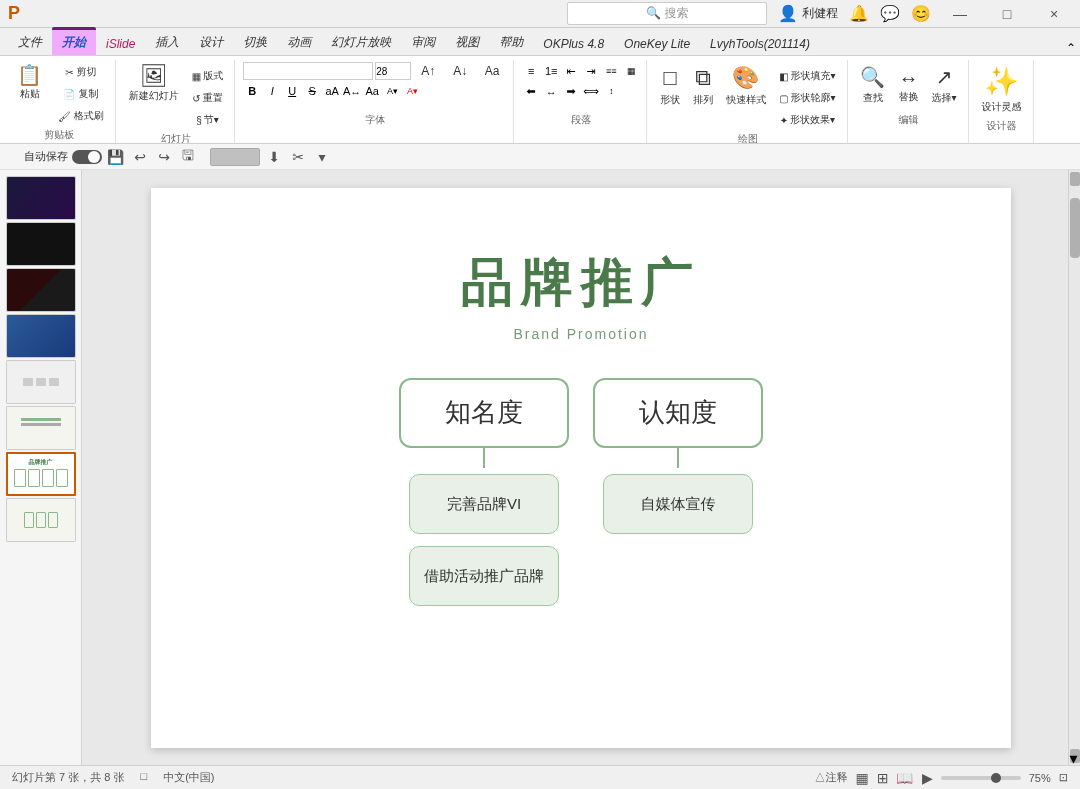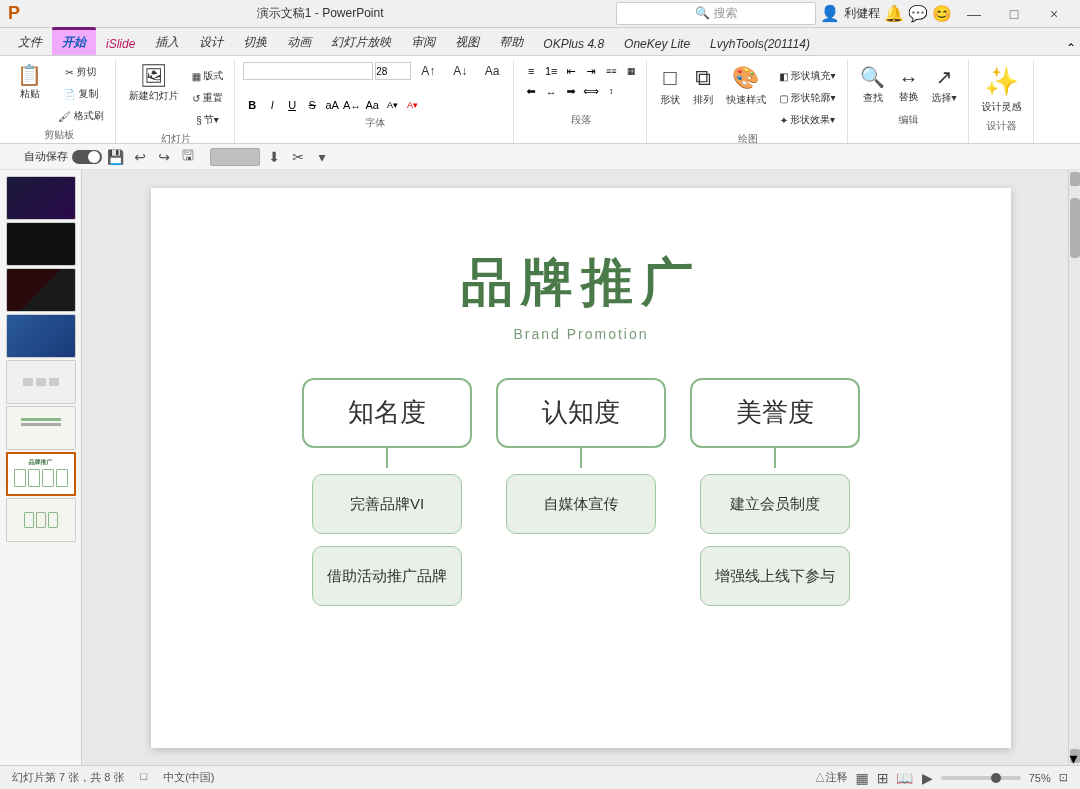--- a/index.html
+++ b/index.html
@@ -2,21 +2,21 @@
 <html><head>
   <meta charset="utf-8">
   <style>
     * { margin: 0; padding: 0; box-sizing: border-box; }
     body { width: 1080px; height: 789px; overflow: hidden; font-family: 'Microsoft YaHei', SimSun, Arial, sans-serif; background: #d4d4d4; user-select: none; }
 
     
     .title-bar { height: 28px; background: #f0f0f0; display: flex; align-items: center; justify-content: space-between; padding: 0 8px; border-bottom: 1px solid #ccc; }
     .title-bar-left { font-size: 12px; color: #333; }
     .title-bar-center { font-size: 12px; color: #333; flex: 1; text-align: center; }
-    .title-bar-right { display: flex; align-items: center; gap: 4px; font-size: 12px; color: #333; }
+    .title-bar-right { display: flex; align-items: center; gap: 11px; font-size: 12px; color: #333; }
     .title-bar-right .user { display: flex; align-items: center; gap: 4px; }
     .win-btn { width: 36px; height: 28px; display: flex; align-items: center; justify-content: center; font-size: 14px; cursor: pointer; color: #555; }
     .search-bar { background: white; border: 1px solid #ccc; border-radius: 2px; padding: 2px 20px; font-size: 12px; color: #999; min-width: 200px; text-align: center; }
 
     
     .ribbon-tabs { height: 28px; background: #f0f0f0; display: flex; align-items: flex-end; padding-left: 8px; border-bottom: 1px solid #d0d0d0; }
     .ribbon-tab { padding: 4px 10px; font-size: 12px; cursor: pointer; color: #333; border-radius: 2px 2px 0 0; font-style: italic; }
     .ribbon-tab.active { background: #f0abfc; color: #185abd; border-top: 3px solid #701a75; font-weight: bold; }
 
     
@@ -61,37 +61,36 @@
     
     .slide-title { font-size: 52px; font-weight: bold; color: #4a7a4a; text-align: center; margin-top: 60px; letter-spacing: 8px; font-family: 'Microsoft YaHei', SimHei, sans-serif; }
     .slide-subtitle { font-size: 14px; color: #7a9a7a; text-align: center; margin-top: 8px; letter-spacing: 2px; }
     .diagram-container { display: flex; justify-content: center; gap: 24px; margin-top: 36px; padding: 0 30px; }
     .diagram-column { display: flex; flex-direction: column; align-items: center; gap: 0; }
     .diagram-header { width: 170px; min-height: 70px; border: 2px solid #8ab88a; border-radius: 12px; display: flex; align-items: center; justify-content: center; font-size: 26px; color: #333; font-weight: normal; background: white; }
     .diagram-connector { width: 2px; height: 20px; background: #8ab88a; }
     .diagram-item { width: 150px; min-height: 60px; border: 1px solid #a0c8a0; border-radius: 10px; display: flex; align-items: center; justify-content: center; text-align: center; font-size: 15px; color: #333; background: #e8f0e8; padding: 8px; margin: 6px 0; line-height: 1.4; }
 
     
-    .font-controls { display: flex; flex-direction: column; gap: 16px; }
+    .font-controls { display: flex; flex-direction: column; gap: 2px; }
     .font-row { display: flex; align-items: center; gap: 2px; }
     .font-select { width: 120px; height: 18px; font-size: 10px; border: 1px solid #ccc; }
     .font-size-select { width: 36px; height: 18px; font-size: 10px; border: 1px solid #ccc; }
     .fmt-btn { width: 18px; height: 18px; display: flex; align-items: center; justify-content: center; font-size: 11px; cursor: pointer; border: 1px solid transparent; border-radius: 1px; }
 
     
     .ribbon-tab.islide { color: #be185d; }
   </style>
 </head>
 <body>
 
 <div class="title-bar">
   <div class="title-bar-left">
     <span style="font-size:18px; color:#c85a00; font-weight:bold; margin-right:4px;">P</span>
   </div>
-  <div class="title-bar-center">演示文稿1 - PowerPoint</div>
   <div class="title-bar-right">
     <div class="search-bar">
       <span>🔍</span>
       <span>搜索</span>
     </div>
     <div class="user">
       <span style="font-size:16px;">👤</span>
       <span style="font-size:12px;">利健程</span>
     </div>
     <span style="font-size:16px;">🔔</span>
@@ -379,28 +378,20 @@
         </div>
 
         <div class="diagram-column">
           <div class="diagram-header">
             <span>认知度</span>
           </div>
           <div class="diagram-connector"></div>
           <div class="diagram-item">自媒体宣传</div>
         </div>
 
-        <div class="diagram-column">
-          <div class="diagram-header">
-            <span>美誉度</span>
-          </div>
-          <div class="diagram-connector"></div>
-          <div class="diagram-item">建立会员制度</div>
-          <div class="diagram-item">增强线上线下参与</div>
-        </div>
 
       </div>
     </div>
 
     <div class="scrollbar-v" style="position:absolute; right:0; top:0; bottom:0; width:12px;">
       <div style="width:10px; height:14px; background:#b0b0b0; border-radius:2px; margin:2px auto; cursor:pointer;"></div>
       <div class="scrollbar-thumb" style="margin-top:10px;"></div>
       <div style="flex:1;"></div>
       <div style="width:10px; height:14px; background:#b0b0b0; border-radius:2px; margin:2px auto; cursor:pointer;">▾</div>
     </div>

